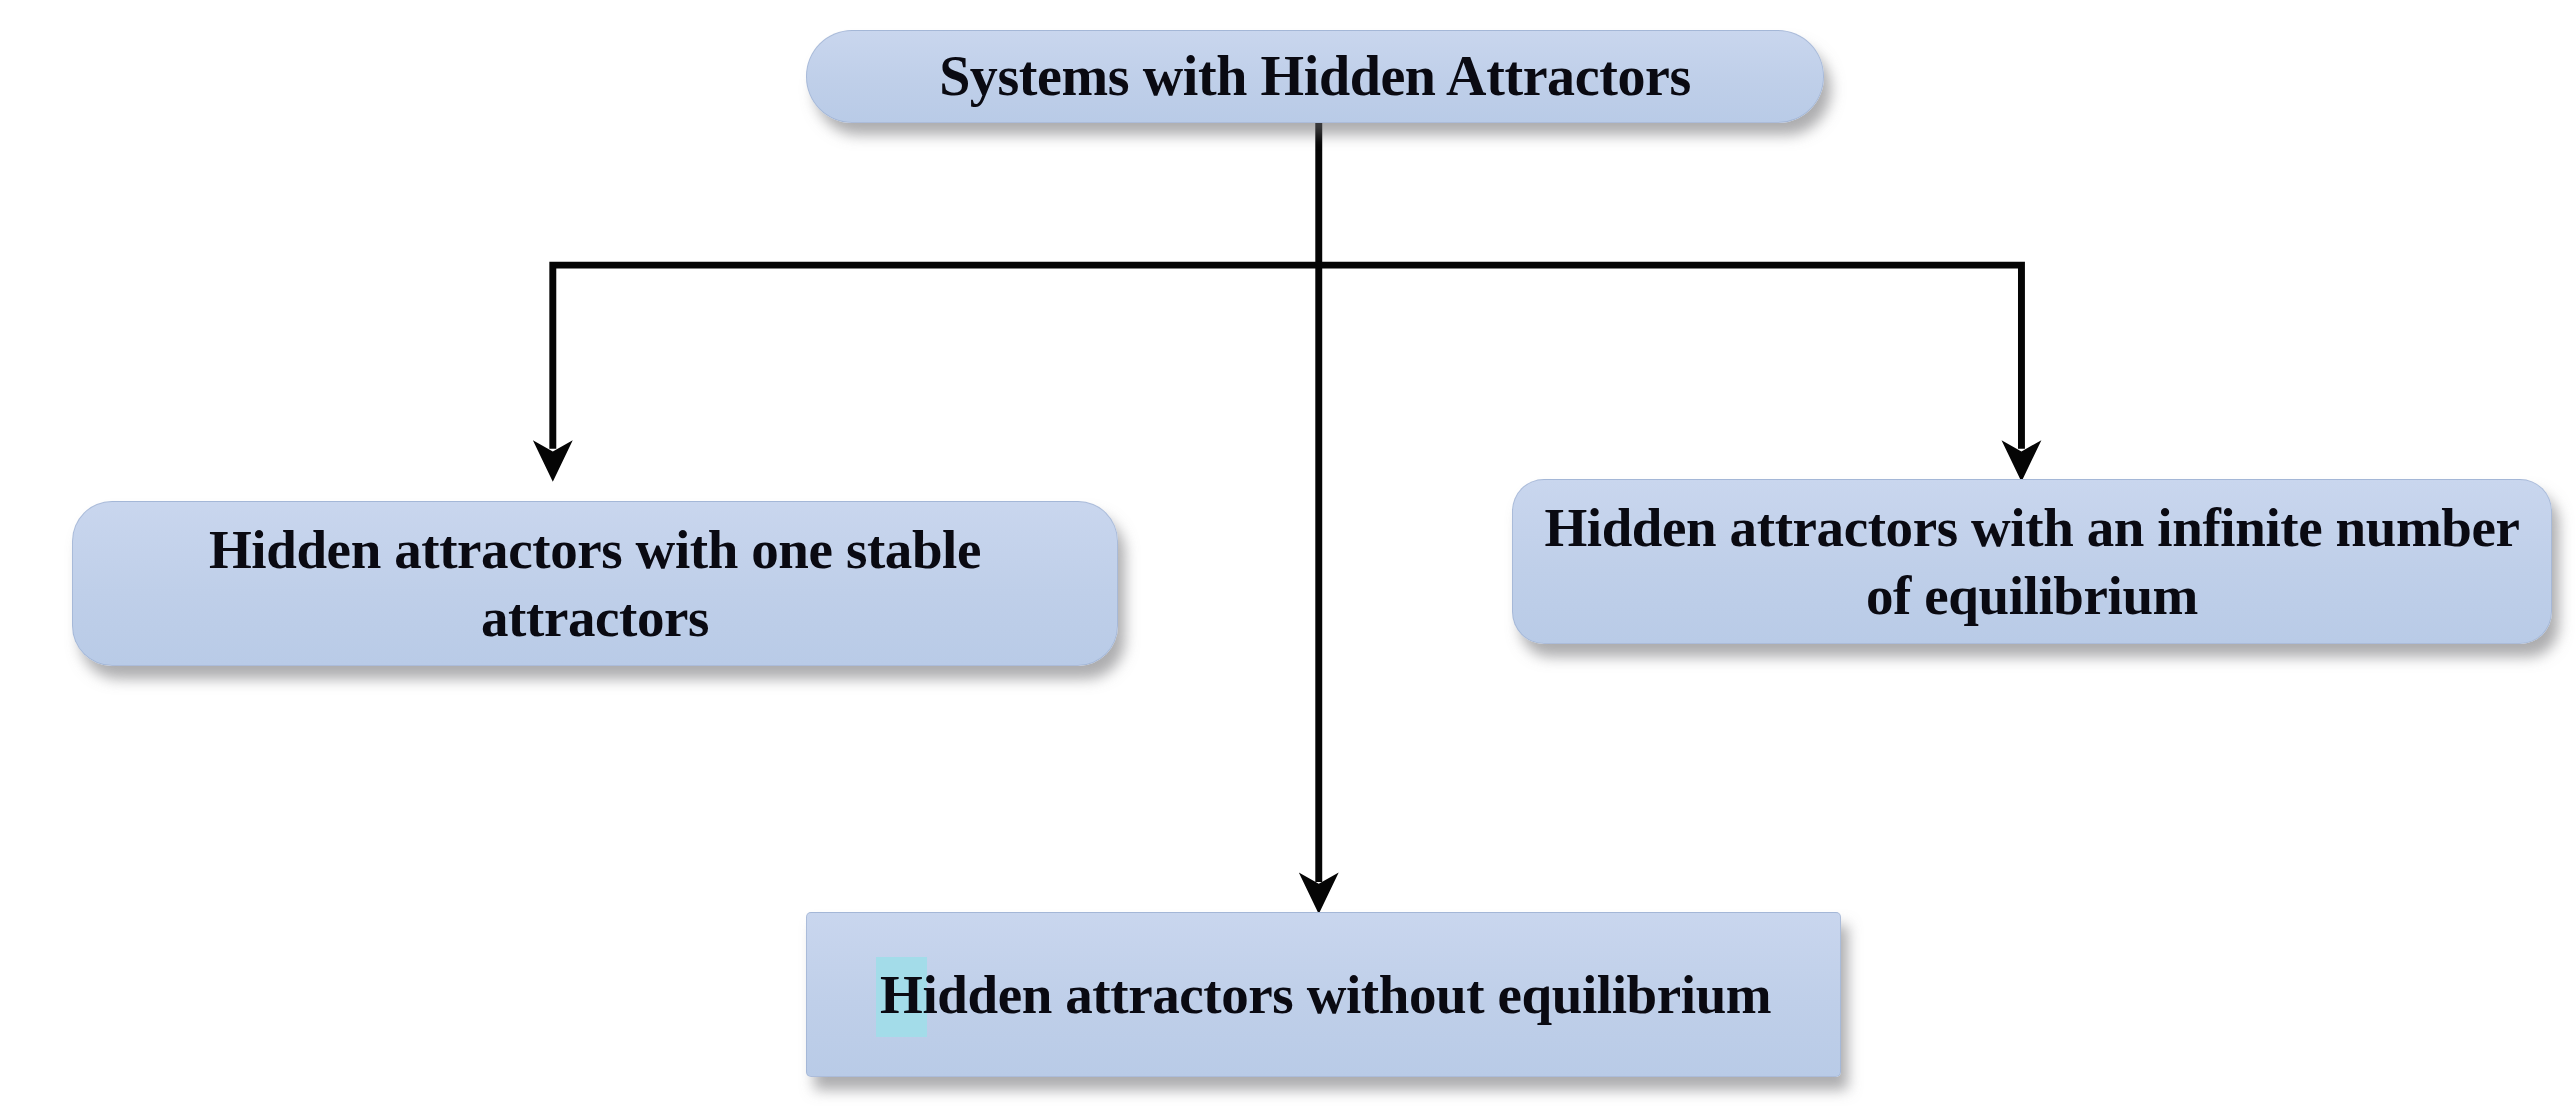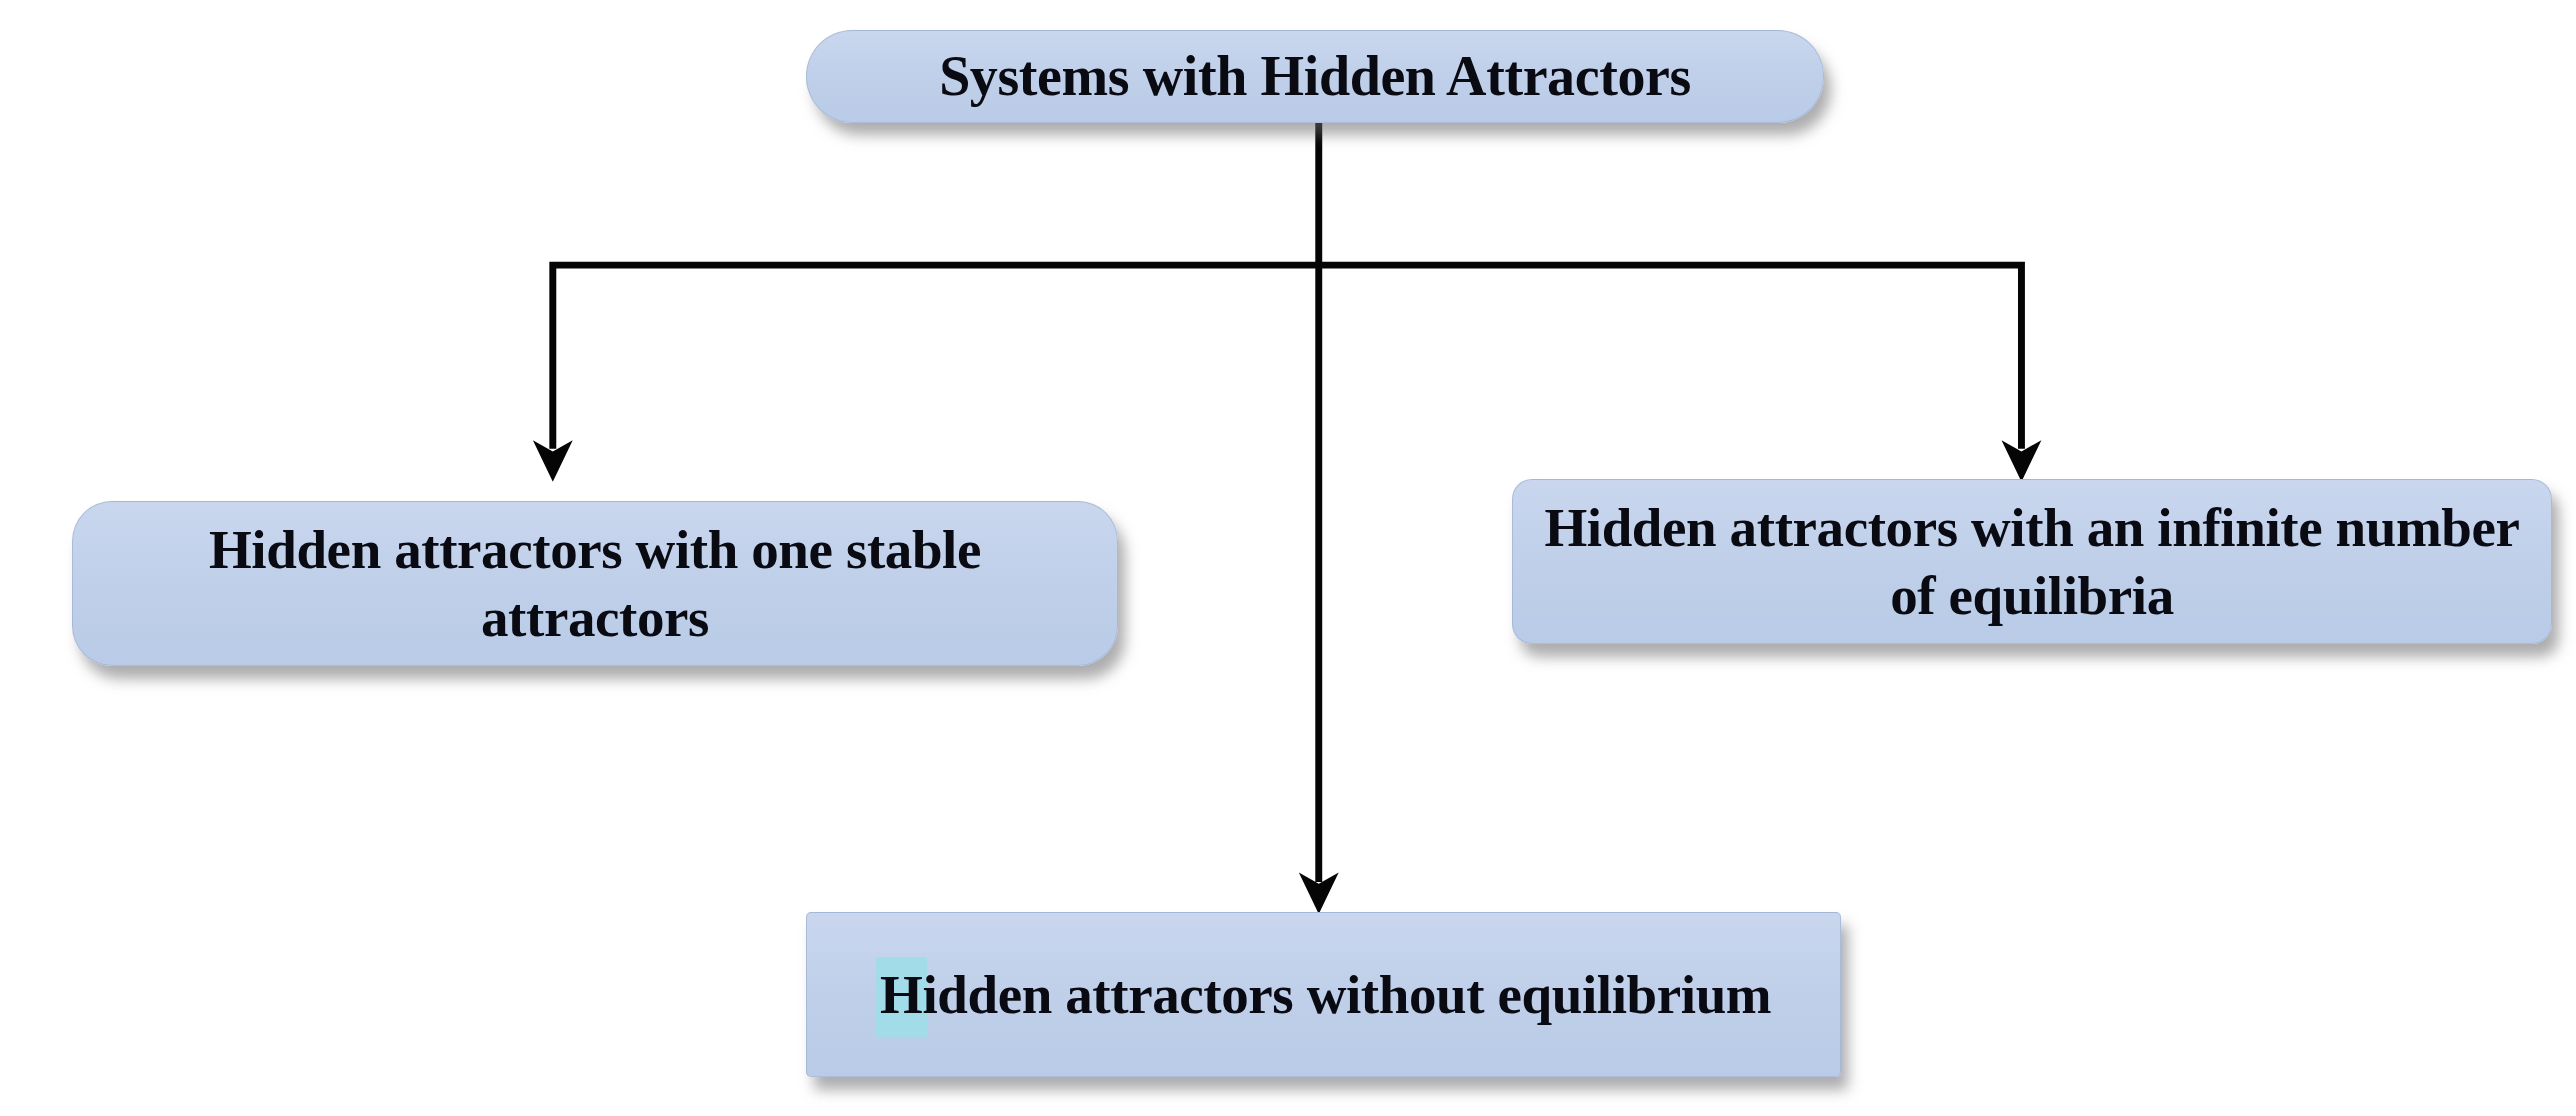--- a/index.html
+++ b/index.html
@@ -40,21 +40,21 @@
   }
   .node-left {
     left: 40px; top: 501px;
     width: 1046px; height: 165px;
     border-radius: 40px;
     margin-left: 32px;
   }
   .node-right {
     left: 1512px; top: 479px;
     width: 1040px; height: 165px;
-    border-radius: 20px;
+    border-radius: 32px;
   }
   .node-bottom {
     left: 806px; top: 912px;
     width: 1035px; height: 165px;
     border-radius: 5px;
   }
   .node .line { display: block; }
   .hl {
     background: #a3dce9;
     padding: 7px 4.3px 12px 4.3px;
@@ -95,21 +95,21 @@
     <span class="line">Systems with Hidden Attractors</span>
   </div>
 
   <div class="node node-left">
     <span class="line">Hidden attractors with one stable</span>
     <span class="line">attractors</span>
   </div>
 
   <div class="node node-right">
     <span class="line">Hidden attractors with an infinite number</span>
-    <span class="line">of equilibria</span>
+    <span class="line">of equilibrium</span>
   </div>
 
   <div class="node node-bottom">
     <span class="line">
       <span class="hl">H</span><span>idden attractors without equilibrium</span>
     </span>
   </div>
 
 </div>
 

